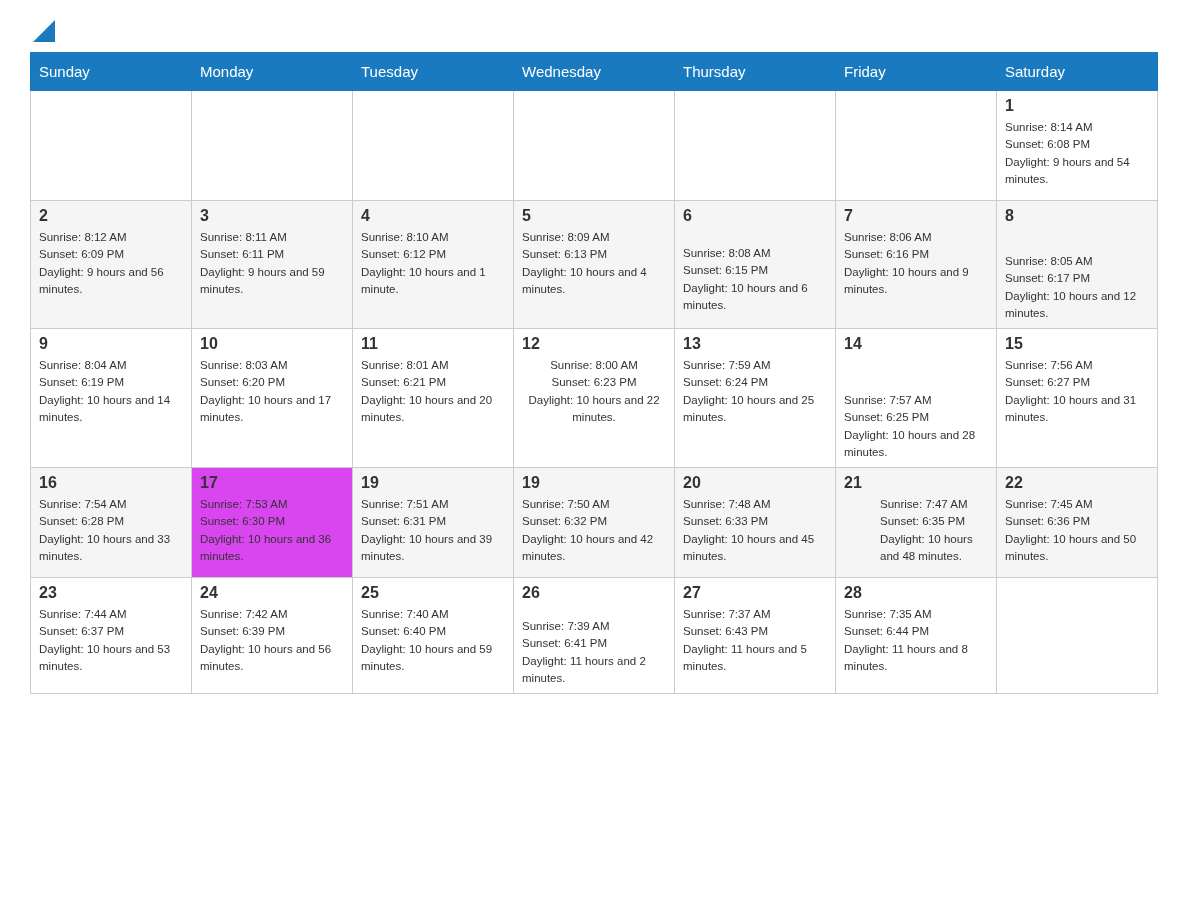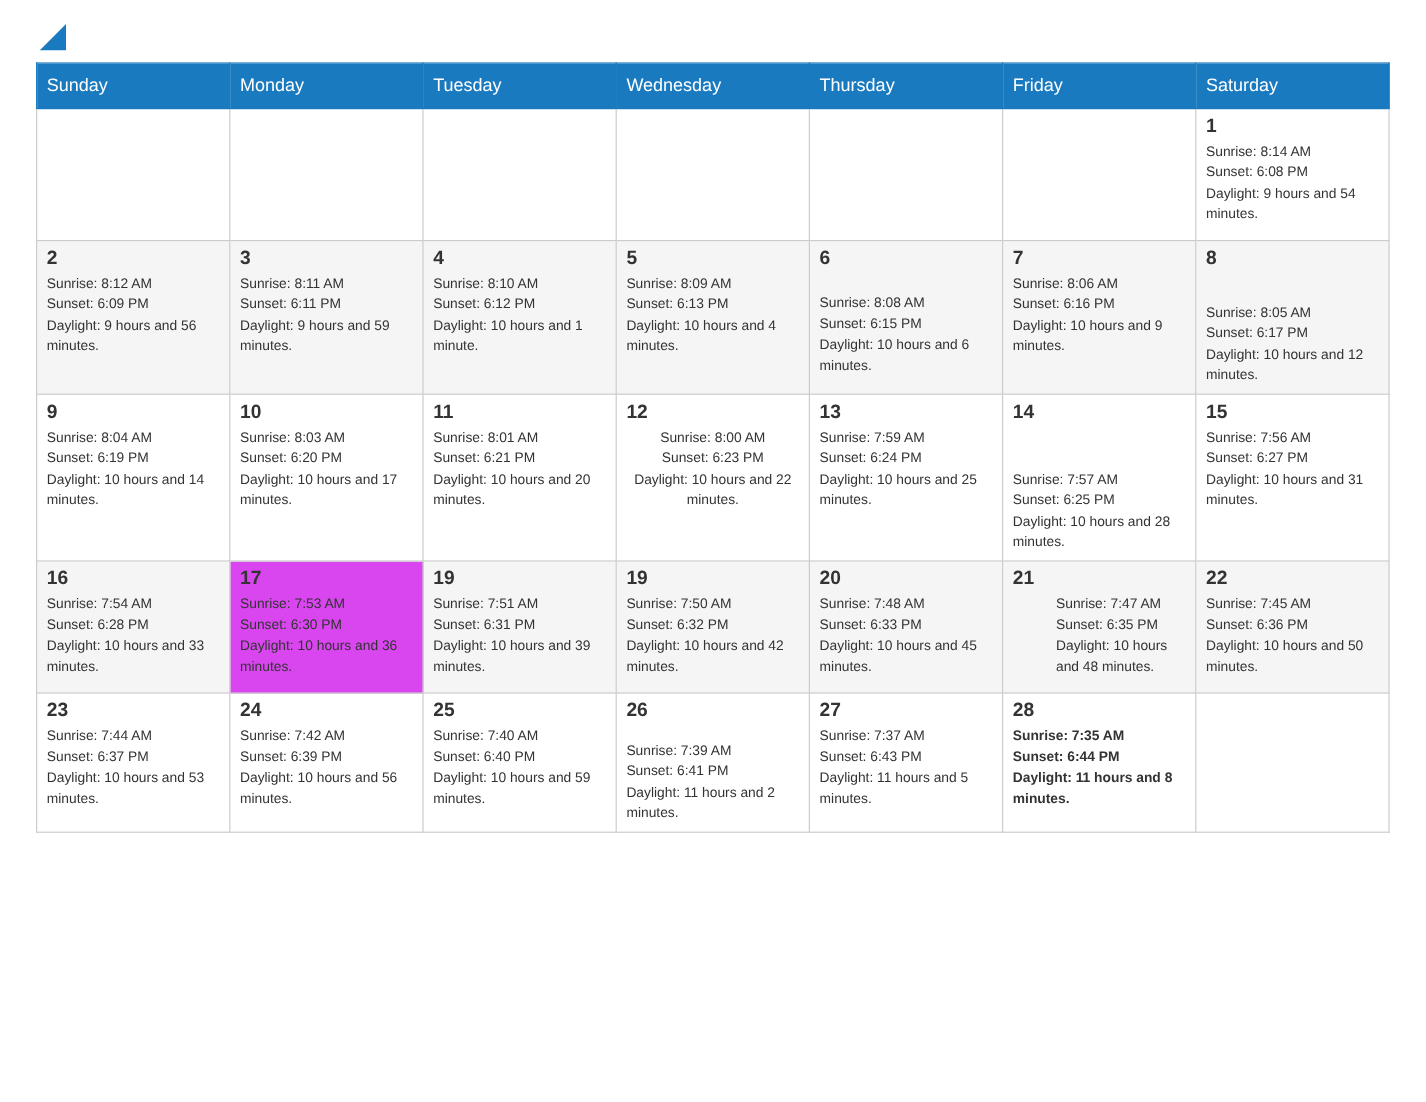--- a/index.html
+++ b/index.html
@@ -295,20 +295,20 @@
 Daylight: 11 hours and 2 minutes.</div>
         </td>
         <td style="background: rgb(255, 255, 255);">
           <div class="day-number">27</div>
           <div class="day-info" style="white-space: pre-line;">Sunrise: 7:37 AM
 Sunset: 6:43 PM
 Daylight: 11 hours and 5 minutes.</div>
         </td>
         <td style="background: rgb(255, 255, 255);">
           <div class="day-number">28</div>
-          <div class="day-info" style="white-space: pre-line; font-weight: bold;">Sunrise: 7:35 AM
+          <div class="day-info" style="white-space: pre-line;">Sunrise: 7:35 AM
 Sunset: 6:44 PM
 Daylight: 11 hours and 8 minutes.</div>
         </td>
         <td class="empty-cell"></td>
       </tr>
     </tbody>
 </table>
 
 </body></html>

